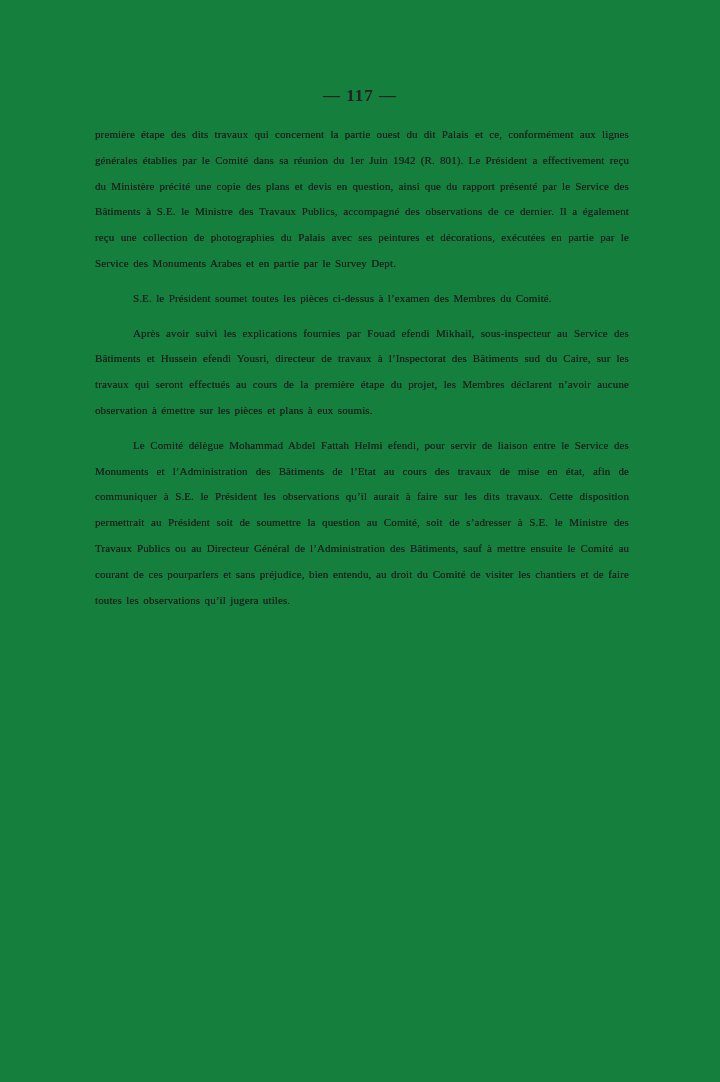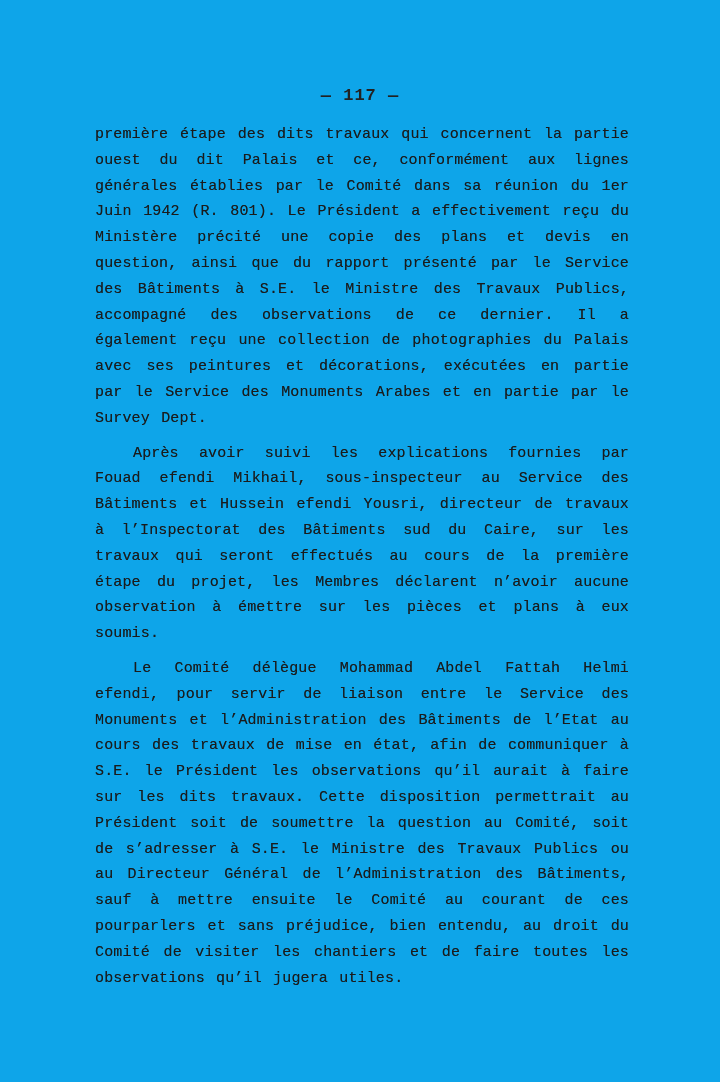--- a/index.html
+++ b/index.html
@@ -9,23 +9,23 @@
   body {
     width: 720px;
     height: 1082px;
     background: #f4f4f2;
     overflow: hidden;
   }
   .page {
     position: relative;
     width: 720px;
     height: 1082px;
-    background: #0ea5e9;
+    background: #15803d;
     box-sizing: border-box;
-    font-family: Liberation Mono, monospace;
+    font-family: Liberation Serif, serif;
     color: #1c1c1c;
   }
   .page-header {
     position: absolute;
     top: 86px;
     left: 0;
     width: 100%;
     text-align: center;
     font-size: 17px;
     font-weight: bold;
@@ -33,21 +33,21 @@
     color: #222;
   }
   .text-block {
     position: absolute;
     top: 122px;
     left: 95px;
     width: 534px;
   }
   .text-block p {
     margin: 0 0 9px 0;
-    font-size: 15px;
+    font-size: 11px;
     line-height: 25.8px;
     text-align: justify;
     word-spacing: 0.14em;
     letter-spacing: 0.01em;
     color: #1b1b1b;
     
     text-shadow: 0 0 0.4px rgba(20,20,20,0.55);
   }
   .text-block p.indent {
     text-indent: 38px;
@@ -56,20 +56,21 @@
 </head>
 <body>
 
 <div class="page">
 
   <div class="page-header">— 117 —</div>
 
   <div class="text-block">
     <p>première étape des dits travaux qui concernent la partie ouest du dit Palais et ce, conformément aux lignes générales établies par le Comité dans sa réunion du 1er Juin 1942 (R. 801). Le Président a effectivement reçu du Ministère précité une copie des plans et devis en question, ainsi que du rapport présenté par le Service des Bâtiments à S.E. le Ministre des Travaux Publics, accompagné des observations de ce dernier. Il a également reçu une collection de photographies du Palais avec ses peintures et décorations, exécutées en partie par le Service des Monuments Arabes et en partie par le Survey Dept.</p>
 
+    <p class="indent">S.E. le Président soumet toutes les pièces ci-dessus à l’examen des Membres du Comité.</p>
 
     <p class="indent">Après avoir suivi les explications fournies par Fouad efendi Mikhail, sous-inspecteur au Service des Bâtiments et Hussein efendi Yousri, directeur de travaux à l’Inspectorat des Bâtiments sud du Caire, sur les travaux qui seront effectués au cours de la première étape du projet, les Membres déclarent n’avoir aucune observation à émettre sur les pièces et plans à eux soumis.</p>
 
     <p class="indent">Le Comité délègue Mohammad Abdel Fattah Helmi efendi, pour servir de liaison entre le Service des Monuments et l’Administration des Bâtiments de l’Etat au cours des travaux de mise en état, afin de communiquer à S.E. le Président les observations qu’il aurait à faire sur les dits travaux. Cette disposition permettrait au Président soit de soumettre la question au Comité, soit de s’adresser à S.E. le Ministre des Travaux Publics ou au Directeur Général de l’Administration des Bâtiments, sauf à mettre ensuite le Comité au courant de ces pourparlers et sans préjudice, bien entendu, au droit du Comité de visiter les chantiers et de faire toutes les observations qu’il jugera utiles.</p>
 
   </div>
 
 </div>
 
 </body></html>

